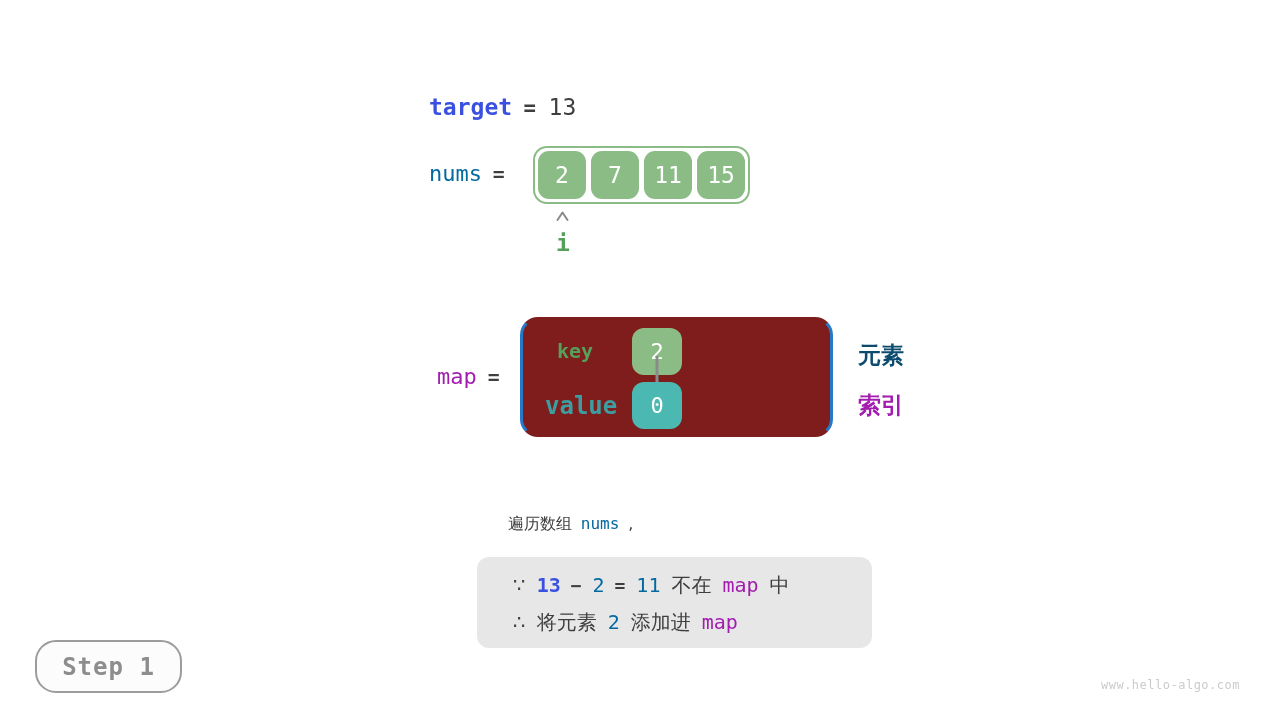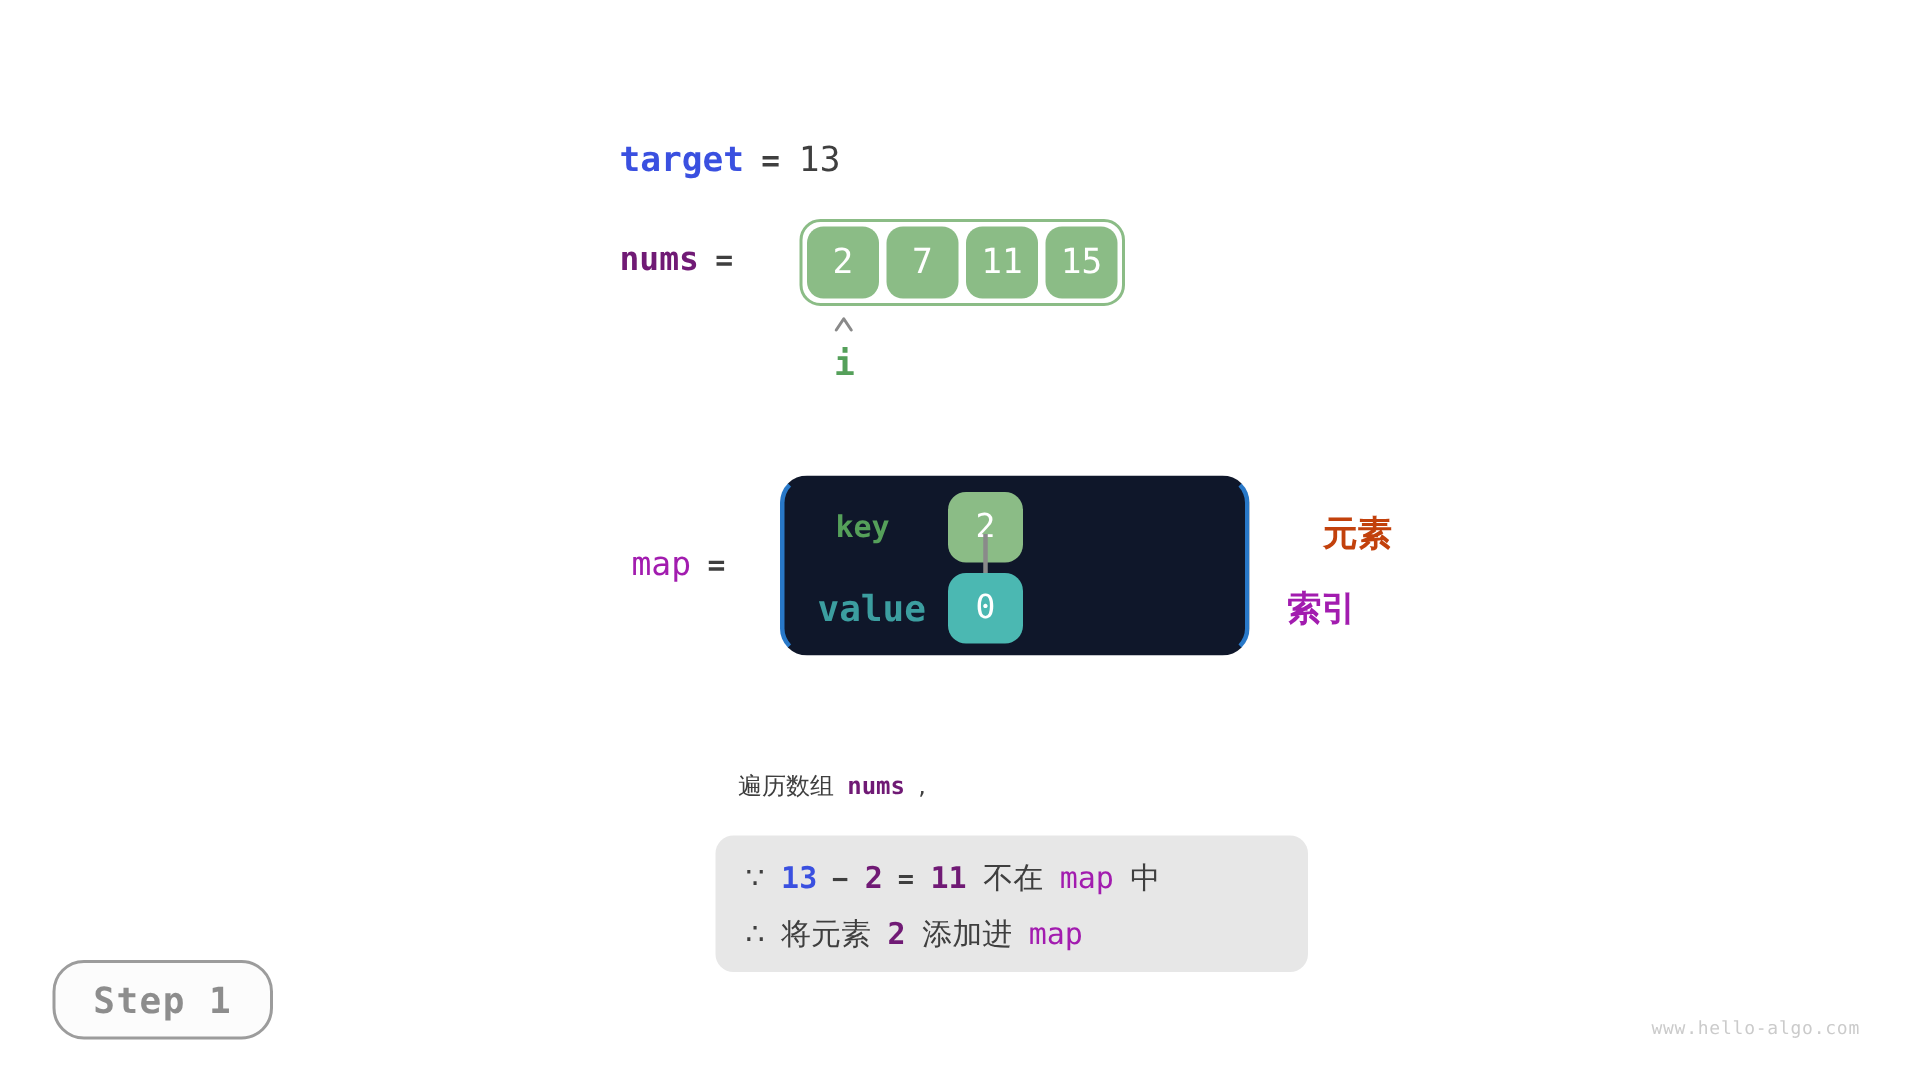--- a/index.html
+++ b/index.html
@@ -6,25 +6,25 @@
   #canvas {
     position: relative;
     width: 1280px;
     height: 720px;
     background: #ffffff;
     overflow: hidden;
     font-family: "DejaVu Sans Mono", monospace;
   }
 
   
-  .line { position: absolute; display: flex; align-items: baseline; white-space: nowrap; }
+  .line { position: absolute; display: flex; align-items: baseline; white-space: nowrap; margin-left: 16px; }
   .tok + .tok { margin-left: 0.55em; }
   .s-royal     { color: #3a50e0; font-weight: bold; }
   .s-lightblue { color: #a21caf; font-weight: normal; }
-  .s-green     { color: #701a75; font-weight: bold; }
+  .s-green     { color: #0369a1; font-weight: normal; }
   .s-eq        { color: #3f3f3f; font-weight: bold; font-size: 0.9em; }
   .s-val       { color: #3f3f3f; font-weight: normal; }
   .s-cjk       { color: #3f3f3f; font-family: "DejaVu Sans", sans-serif; font-weight: 500; }
 
   .target-line  { left: 413px; top: 94px;  font-size: 23px; }
   .nums-label   { left: 413px; top: 161px; font-size: 22px; }
   .map-label    { left: 421px; top: 364px; font-size: 22px; }
   .caption-line { left: 492px; top: 514px; font-size: 16px; }
 
   
@@ -40,38 +40,38 @@
   }
   .pointer-caret { position: absolute; left: 555px; top: 210px; }
   .pointer-label {
     position: absolute; left: 556px; top: 230px;
     font-size: 23px; font-weight: bold; color: #55a05a;
   }
 
   
   .map-box {
     position: absolute; left: 520px; top: 317px; width: 313px; height: 120px;
-    box-sizing: border-box; background: #0f172a;
+    box-sizing: border-box; background: #7f1d1d;
     border: 3px solid transparent;
     border-left-color: #2878c8; border-right-color: #2878c8;
     border-radius: 18px;
   }
   .key-label   { position: absolute; left: 34px; top: 19px; font-size: 20px; font-weight: bold; color: #55a05a; }
   .value-label { position: absolute; left: 22px; top: 72px; font-size: 24px; font-weight: bold; color: #3c9ea0; }
   .kv-cell {
     position: absolute; width: 50px; height: 47px; border-radius: 12px;
     color: #ffffff; font-size: 22px; font-weight: 500;
     display: flex; align-items: center; justify-content: center;
   }
   .key-cell   { left: 109px; top: 8px;  background: #8bbc86; }
   .value-cell { left: 109px; top: 62px; background: #4bb8b2; }
   .kv-arrow   { position: absolute; left: 124px; top: 30px; }
 
   .legend { position: absolute; font-family: "DejaVu Sans", sans-serif; font-weight: bold; font-size: 23px; }
-  .legend-top    { left: 882px; top: 340px; color: #c2410c; text-align: center; }
+  .legend-top    { left: 858px; top: 340px; color: #0c4a6e; text-align: center; }
   .legend-bottom { left: 858px; top: 390px; color: #a21caf; }
 
   
   .callout-box {
     position: absolute; left: 477px; top: 557px; width: 395px; height: 91px;
     box-sizing: border-box; background: #e7e7e7; border-radius: 12px;
     padding: 15px 20px 0; display: flex; flex-direction: column; gap: 10px;
   }
   .callout-line { position: static; font-size: 20px; }
 

